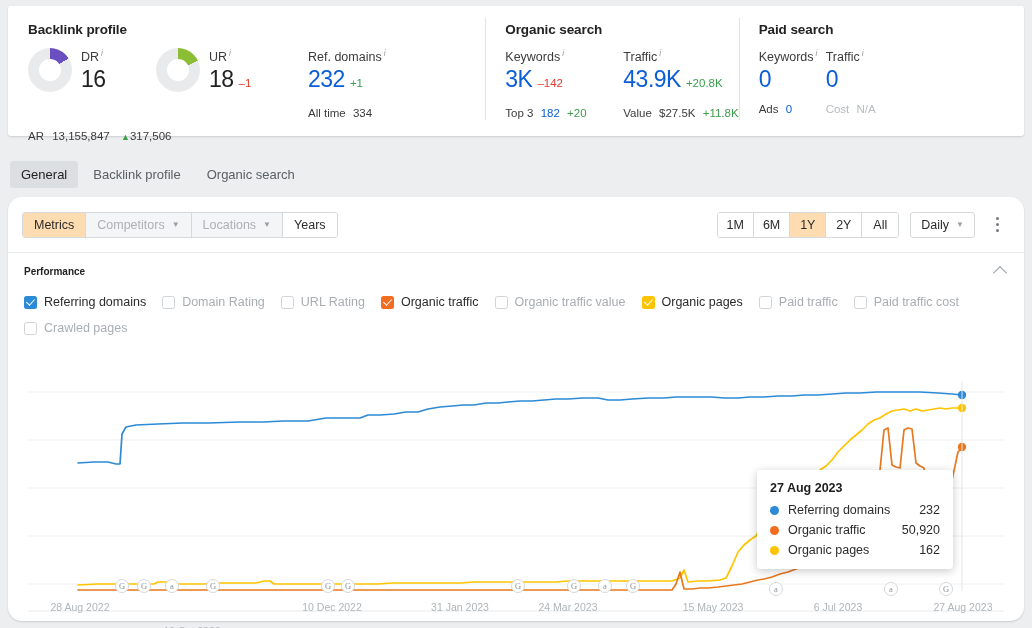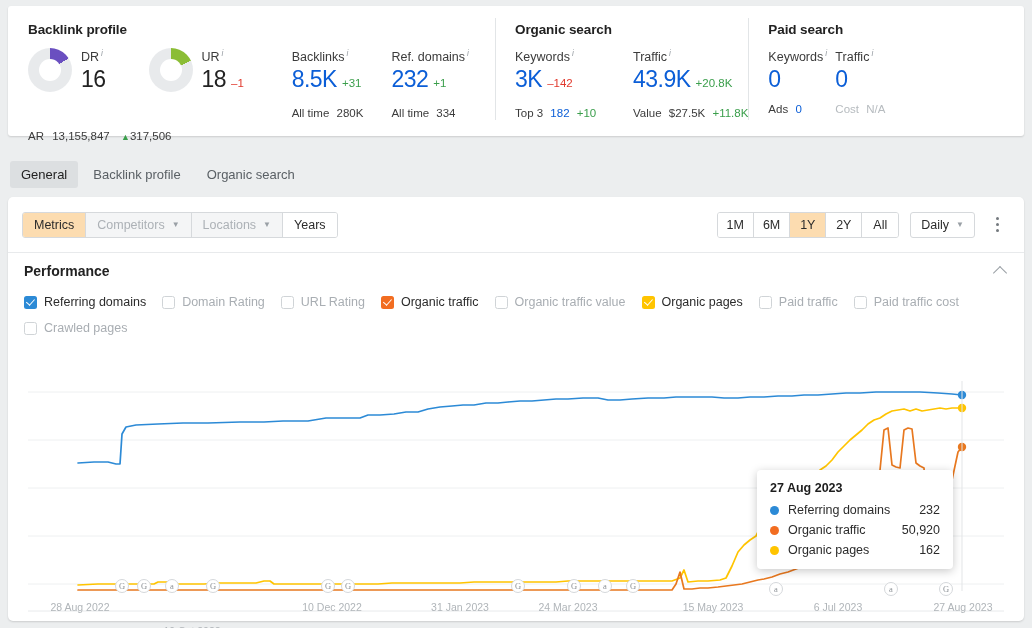--- a/index.html
+++ b/index.html
@@ -76,21 +76,21 @@
   }
   .tab {
     font-size: 13px; color: #5a6065; padding: 6px 11px; border-radius: 3px;
     margin-right: 4px; cursor: pointer; white-space: nowrap;
   }
   .tab.active { background: #dcdfe1; color: #222; }
 
   
   .panel {
     position: absolute; left: 8px; top: 197px; width: 1016px; height: 424px;
-    background: #fff; border-radius: 5px; box-shadow: 0 1px 2px rgba(0,0,0,.14);
+    background: #fff; border-radius: 14px; box-shadow: 0 1px 2px rgba(0,0,0,.14);
   }
 
   
   .toolbar {
     height: 56px; border-bottom: 1px solid #e8eaec;
     display: flex; align-items: center; padding: 0 14px;
   }
   .seg { display: flex; border: 1px solid #d6d9dc; border-radius: 3px; overflow: hidden; height: 26px; }
   .seg .sgi {
     display: flex; align-items: center; padding: 0 11px; font-size: 12.5px;
@@ -122,21 +122,21 @@
   .kebab {
     width: 26px; height: 26px; margin-left: 9px; display: flex; flex-direction: column;
     align-items: center; justify-content: center; gap: 3px; cursor: pointer;
   }
   .kebab i { width: 3px; height: 3px; background: #74797e; border-radius: 50%; display: block; }
 
   
   .perf-head {
     height: 36px; display: flex; align-items: center; padding: 0 16px;
   }
-  .perf-title { font-size: 14px; font-weight: bold; color: #222; }
+  .perf-title { font-size: 10px; font-weight: bold; color: #222; }
   .chev {
     margin-left: auto; width: 14px; height: 14px; position: relative; cursor: pointer;
   }
   .chev::before {
     content: ""; position: absolute; left: 1px; top: 4px; width: 9px; height: 9px;
     border-left: 1.6px solid #9aa0a6; border-top: 1.6px solid #9aa0a6;
     transform: rotate(45deg);
   }
 
   
@@ -214,31 +214,20 @@
         <div class="donut" style="background:conic-gradient(#8bbd35 0 18%, #e8eaec 18% 100%)"></div>
         <div>
           <div class="m-label"><span>UR</span><span class="sup">i</span></div>
           <div class="m-val">
             <span>18</span>
             <span class="delta down">–1</span>
           </div>
         </div>
       </div>
 
-      <div class="metric" style="width:106px">
-        <div class="m-label"><span>Backlinks</span><span class="sup">i</span></div>
-        <div class="m-val blue">
-          <span>8.5K</span>
-          <span class="delta up">+31</span>
-        </div>
-        <div class="m-sub">
-          <span>All time</span>
-          <span style="margin-left:4px">280K</span>
-        </div>
-      </div>
 
       <div class="metric" style="width:110px">
         <div class="m-label"><span>Ref. domains</span><span class="sup">i</span></div>
         <div class="m-val blue">
           <span>232</span>
           <span class="delta up">+1</span>
         </div>
         <div class="m-sub">
           <span>All time</span>
           <span style="margin-left:4px">334</span>
@@ -258,21 +247,21 @@
     <div class="metric-row">
       <div class="metric" style="width:118px">
         <div class="m-label"><span>Keywords</span><span class="sup">i</span></div>
         <div class="m-val blue">
           <span>3K</span>
           <span class="delta down">–142</span>
         </div>
         <div class="m-sub">
           <span>Top 3</span>
           <span class="lnk" style="margin-left:4px">182</span>
-          <span class="grn" style="margin-left:4px">+10</span>
+          <span class="grn" style="margin-left:4px">+20</span>
         </div>
       </div>
       <div class="metric">
         <div class="m-label"><span>Traffic</span><span class="sup">i</span></div>
         <div class="m-val blue">
           <span>43.9K</span>
           <span class="delta up">+20.8K</span>
         </div>
         <div class="m-sub">
           <span>Value</span>

